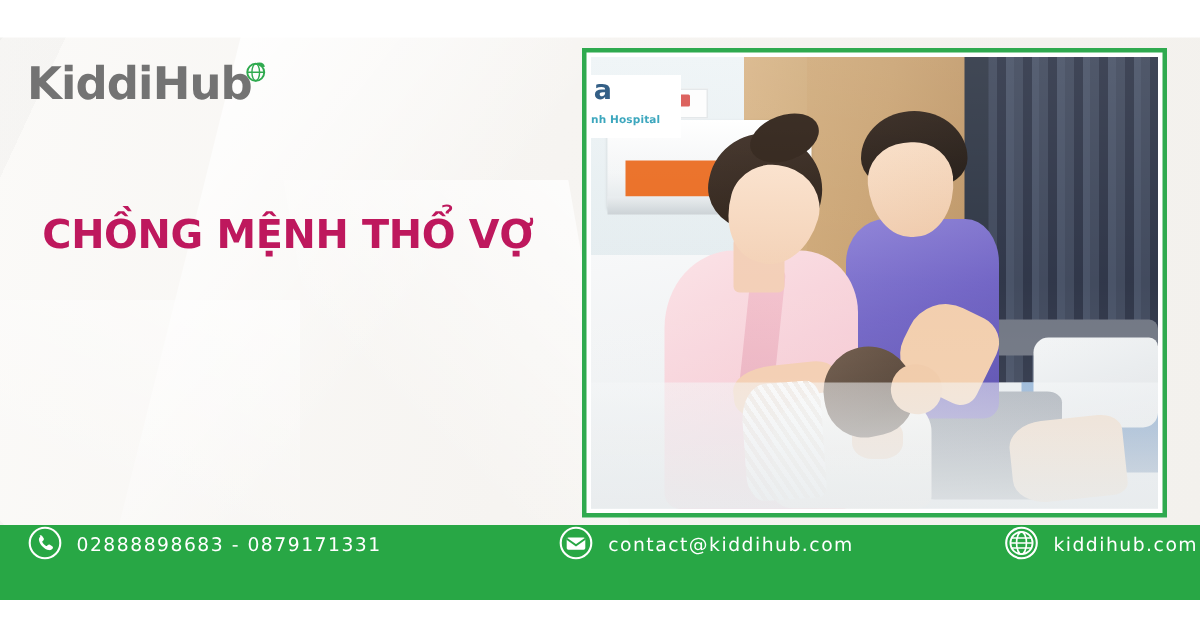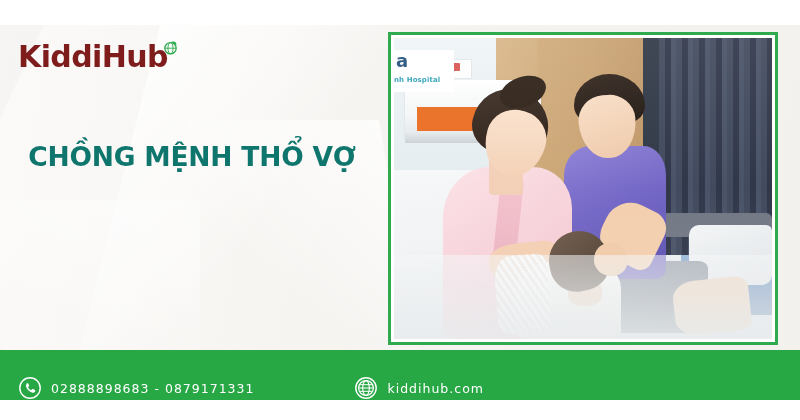--- a/index.html
+++ b/index.html
@@ -66,36 +66,36 @@
     left: 18px;
     top: 42px;
     display: flex;
     align-items: flex-start;
   }
   .logo-text {
     font-family: "DejaVu Sans", sans-serif;
     font-weight: bold;
     font-size: 30px;
     letter-spacing: -0.6px;
-    color: #7f1d1d;
+    color: #737373;
     line-height: 1;
   }
   .logo-globe {
     margin-left: -6px;
     margin-top: -3px;
   }
 
   
   .headline {
     position: absolute;
     left: 0;
     top: 138px;
     width: 384px;
     text-align: center;
-    color: #0f766e;
+    color: #be185d;
     font-family: "DejaVu Sans", sans-serif;
     font-weight: bold;
     font-size: 26.5px;
     line-height: 1.44;
     letter-spacing: -0.2px;
   }
   .headline .line { display: block; white-space: nowrap; }
 
   
   .photo-frame {
@@ -323,21 +323,21 @@
 
   
   .footer {
     position: absolute;
     left: 0;
     top: 350px;
     width: 800px;
     height: 50px;
     background: #28a745;
     display: flex;
-    align-items: flex-end;
+    align-items: flex-start;
   }
   .contact {
     display: flex;
     align-items: center;
     color: #ffffff;
   }
   .c-phone { margin-left: 18px; }
   .c-mail  { margin-left: 118px; }
   .c-web   { margin-left: 100px; }
   .c-icon {
@@ -438,20 +438,30 @@
     <div class="contact c-phone">
       <span class="c-icon">
         <svg width="24" height="24" viewBox="0 0 24 24">
           <circle cx="12" cy="12" r="10.2" fill="none" stroke="#ffffff" stroke-width="1.4"></circle>
           <path d="M8.4 7.2c.6-.5 1.3-.4 1.7.2l1 1.5c.3.5.2 1-.2 1.4l-.6.5c-.2.2-.2.4-.1.6.5 1.1 1.5 2.1 2.6 2.6.2.1.5.1.6-.1l.5-.6c.4-.4.9-.5 1.4-.2l1.5 1c.6.4.7 1.1.2 1.7-.6.7-1.5 1.1-2.4.9-3.1-.6-6-3.5-6.6-6.6-.2-.9.2-1.8.9-2.4z" fill="#ffffff"></path>
         </svg>
       </span>
       <span class="c-text">02888898683 - 0879171331</span>
     </div>
 
+    <div class="contact c-mail">
+      <span class="c-icon">
+        <svg width="24" height="24" viewBox="0 0 24 24">
+          <circle cx="12" cy="12" r="10.2" fill="none" stroke="#ffffff" stroke-width="1.4"></circle>
+          <rect x="5.8" y="8.3" width="12.4" height="8.2" rx="1.1" fill="#ffffff"></rect>
+          <path d="M5.8 9.2 L12 13.6 L18.2 9.2" fill="none" stroke="#28a745" stroke-width="1.3"></path>
+        </svg>
+      </span>
+      <span class="c-text">contact@kiddihub.com</span>
+    </div>
 
     <div class="contact c-web">
       <span class="c-icon">
         <svg width="24" height="24" viewBox="0 0 24 24">
           <circle cx="12" cy="12" r="10.2" fill="none" stroke="#ffffff" stroke-width="1.4"></circle>
           <circle cx="12" cy="12" r="7.4" fill="none" stroke="#ffffff" stroke-width="1.2"></circle>
           <ellipse cx="12" cy="12" rx="3.3" ry="7.4" fill="none" stroke="#ffffff" stroke-width="1.1"></ellipse>
           <line x1="4.6" y1="12" x2="19.4" y2="12" stroke="#ffffff" stroke-width="1.1"></line>
           <line x1="5.6" y1="8.7" x2="18.4" y2="8.7" stroke="#ffffff" stroke-width="1"></line>
           <line x1="5.6" y1="15.3" x2="18.4" y2="15.3" stroke="#ffffff" stroke-width="1"></line>

